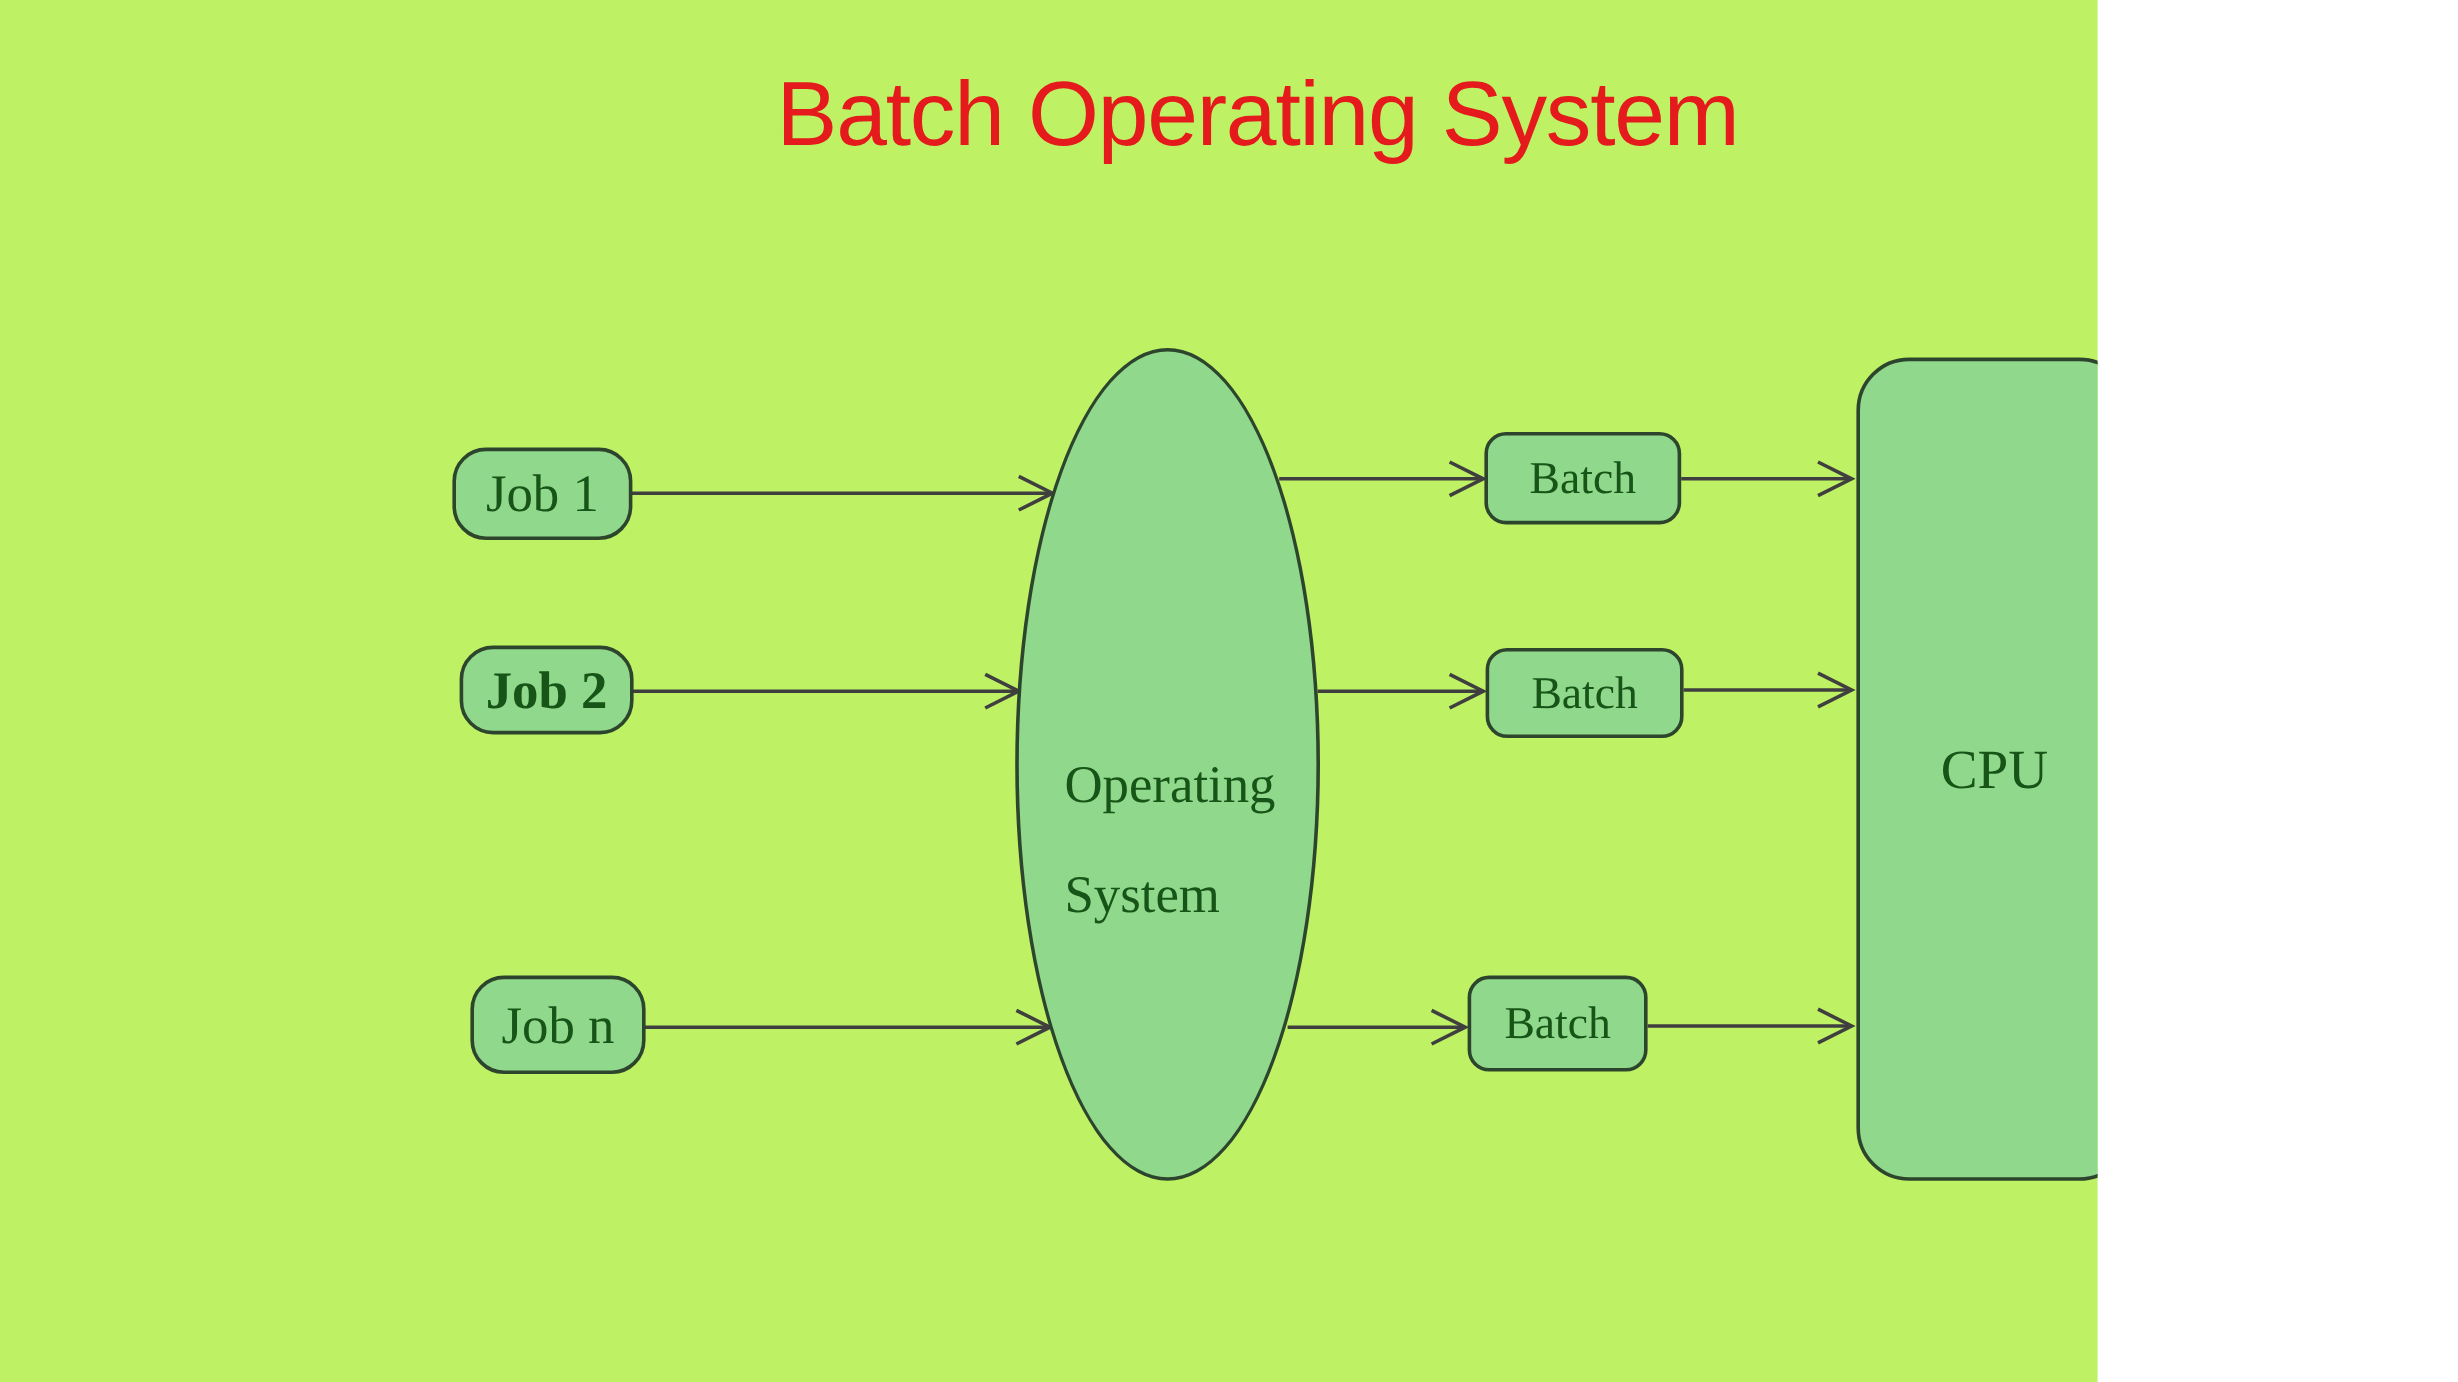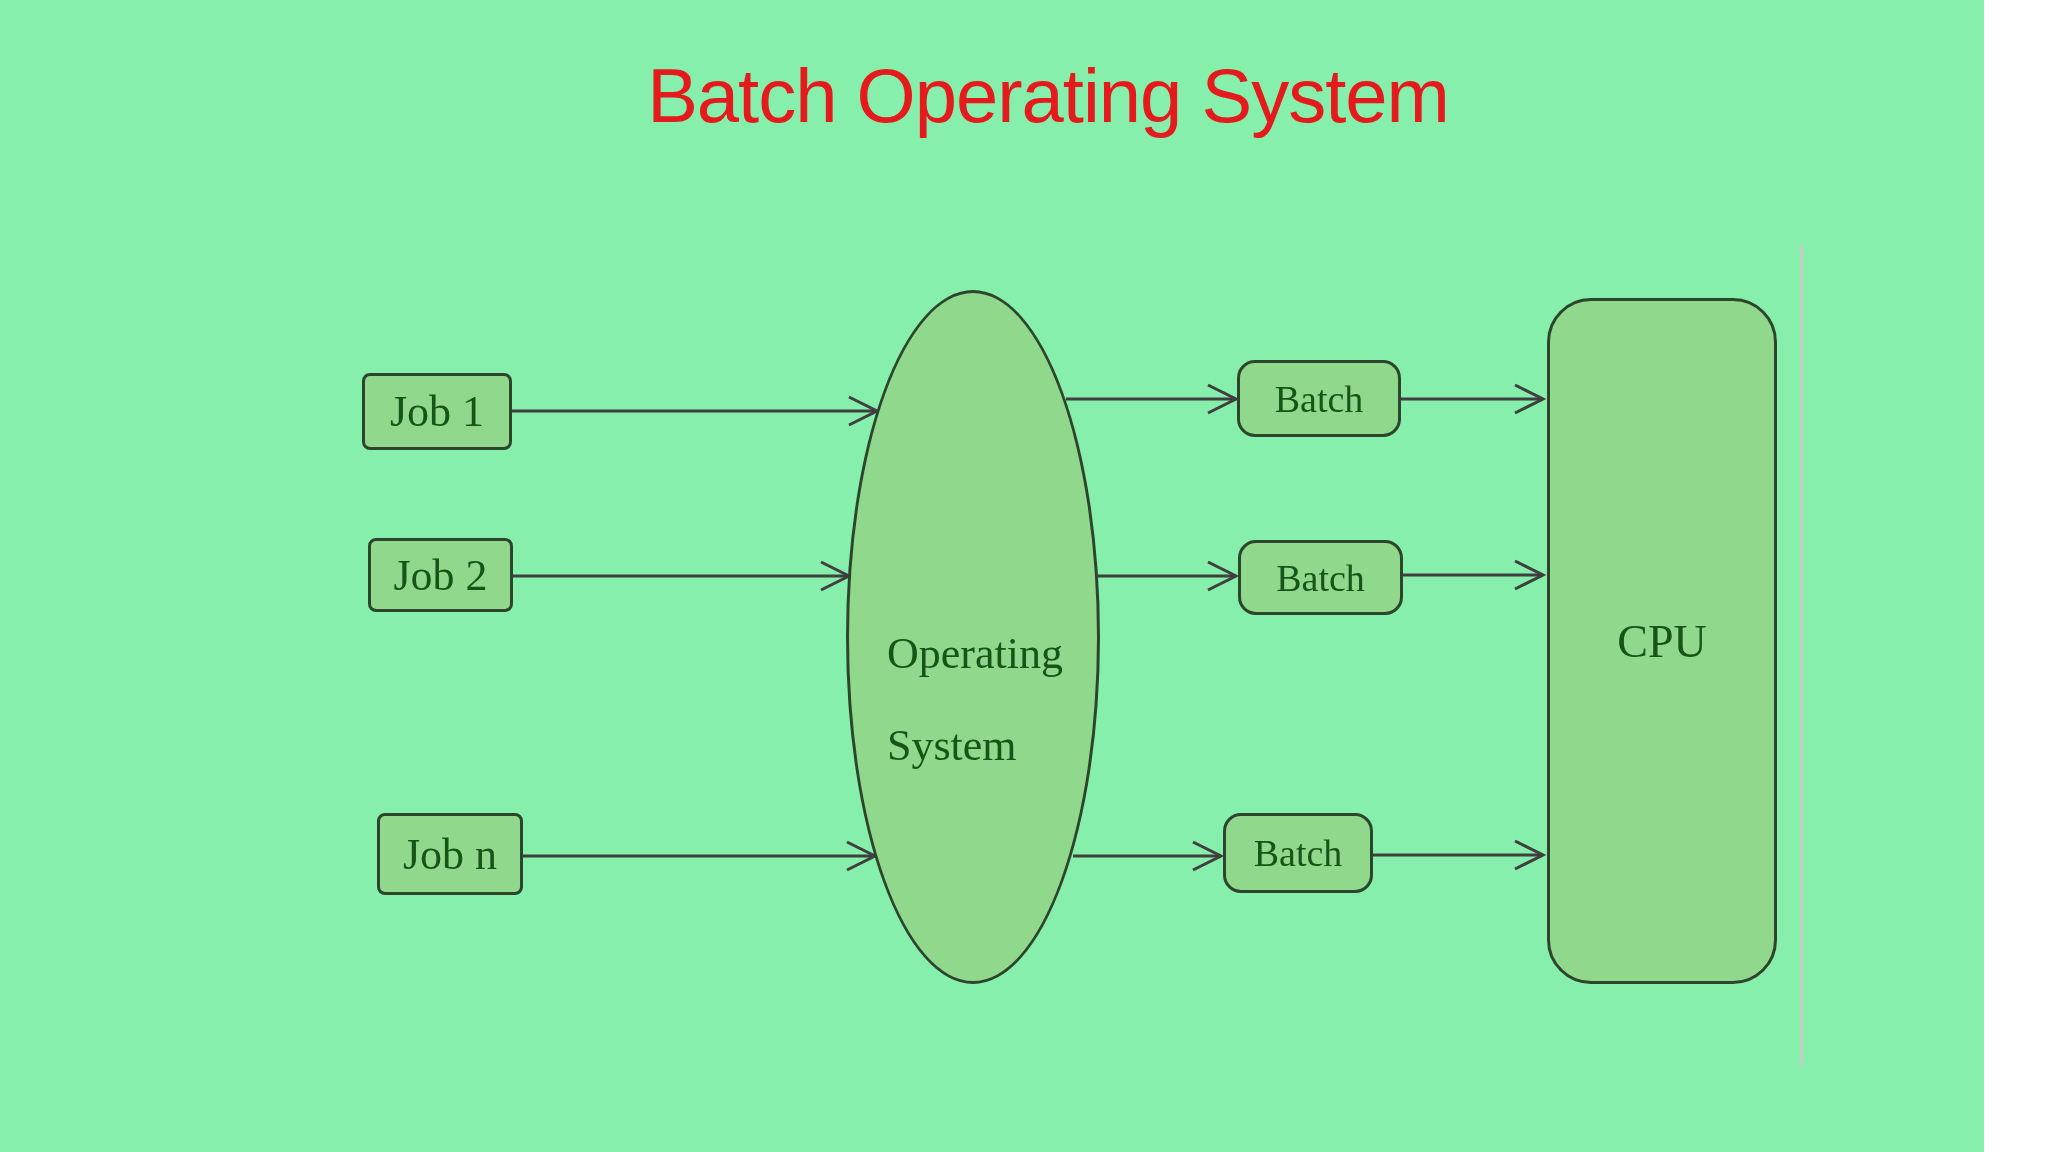--- a/index.html
+++ b/index.html
@@ -1,19 +1,19 @@
 <!DOCTYPE html>
 <html><head>
 <meta charset="utf-8">
 <style>
   html, body { margin:0; padding:0; background:#ffffff; }
   #canvas {
     position:relative;
-    width:1984px; height:1152px;
-    background:#86efac;
+    width:1748px; height:1152px;
+    background:#bef264;
     overflow:hidden;
     font-family:"Liberation Serif", serif;
   }
   #title {
     position:absolute;
     left:0; top:52px; width:2048px;
     transform:translateX(24px);
     text-align:center;
     font-family:"Liberation Sans", sans-serif;
     font-size:76px;
@@ -27,36 +27,36 @@
     position:absolute;
     box-sizing:border-box;
     background:#90d88b;
     border:3px solid #2d452d;
     color:#175417;
     display:flex;
     align-items:center;
     justify-content:center;
     z-index:1;
   }
-  .rect-node { border-radius:8px; }
+  .rect-node { border-radius:28px;margin-left:15px; }
   .job-node  { font-size:44px; }
   .batch-node{ font-size:38px; border-radius:18px; }
   #cpu-node  { border-radius:44px; font-size:46px; }
   #os-ellipse{ border-radius:50%; display:block; }
   #os-label {
     position:absolute;
     left:38px; top:292px;
     font-size:44px;
     line-height:46px;
     text-align:left;
     white-space:pre-line;
     color:#175417;
   }
   #job-1 { left:362px; top:373px; width:150px; height:77px; }
-  #job-2 { left:368px; top:538px; width:145px; height:74px; }
+  #job-2 { left:368px; top:538px; width:145px; height:74px;font-weight:bold; }
   #job-n { left:377px; top:813px; width:146px; height:82px; }
   #os-ellipse { left:846px; top:290px; width:254px; height:694px; }
   #batch-1 { left:1237px; top:360px; width:164px; height:77px; }
   #batch-2 { left:1238px; top:540px; width:165px; height:75px; }
   #batch-3 { left:1223px; top:813px; width:150px; height:80px; }
   #cpu-node { left:1547px; top:298px; width:230px; height:686px;text-align:right; }
   #divider {
     position:absolute;
     left:1800px; top:245px;
     width:3px; height:821px;

